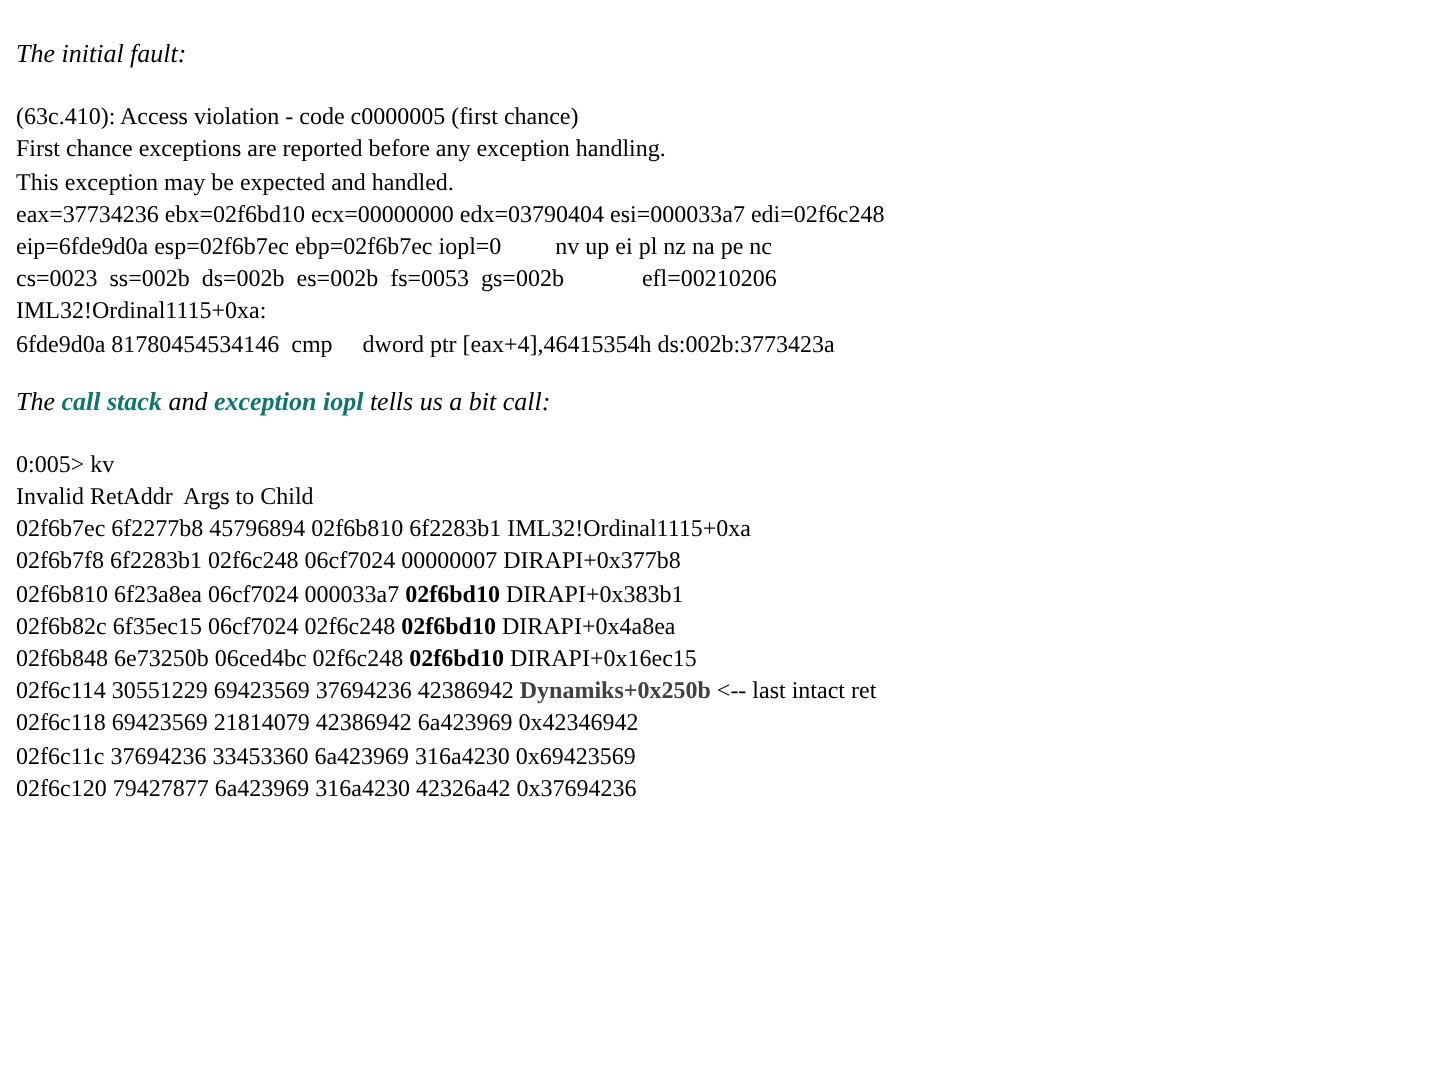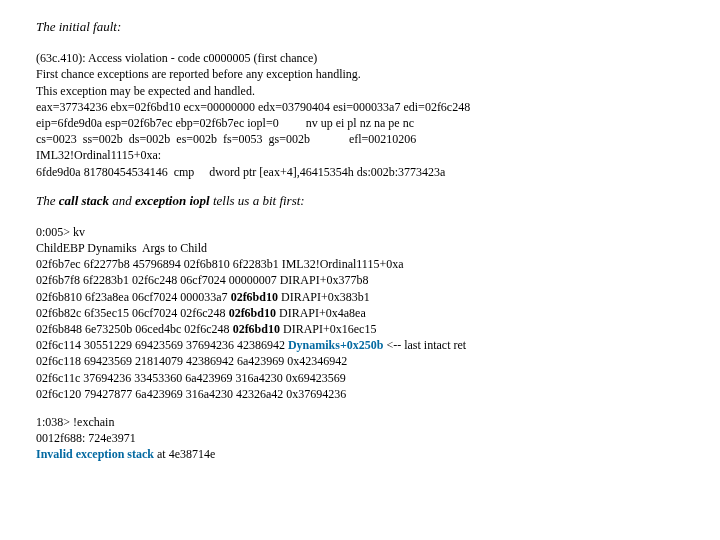--- a/index.html
+++ b/index.html
@@ -6,74 +6,71 @@
     margin: 0;
     padding: 0;
     width: 720px;
     height: 540px;
     background: #ffffff;
     font-family: "Times New Roman", Times, serif;
     font-size: 12px;
     color: #000000;
   }
   .page {
-    padding: 18px 36px;
+    padding: 18px 8px;
   }
   .narr {
     font-style: italic;
     font-size: 13px;
     line-height: 1.4;
     margin-bottom: 14px;
   }
   .narr .bold-red {
     font-style: italic;
     font-weight: bold;
-    color: #000000;
+    color: #0f766e;
   }
   .mono {
     font-family: Liberation Serif, serif;
     font-size: 12px;
     line-height: 1.35;
     white-space: pre;
     margin-bottom: 12px;
   }
   .b { font-weight: bold; }
-  .red-b { color: #0369a1; font-weight: bold; margin-top: 29px; }
+  .red-b { color: #404040; font-weight: bold; margin-top: 29px; }
 </style>
 </head>
 <body>
 
 <div class="page">
 
   <div class="narr">
     <span>The initial fault:</span>
   </div>
 
   <div class="mono"><span>(63c.410): Access violation - code c0000005 (first chance)</span>
 <span>First chance exceptions are reported before any exception handling.</span>
 <span>This exception may be expected and handled.</span>
 <span>eax=37734236 ebx=02f6bd10 ecx=00000000 edx=03790404 esi=000033a7 edi=02f6c248</span>
 <span>eip=6fde9d0a esp=02f6b7ec ebp=02f6b7ec iopl=0         nv up ei pl nz na pe nc</span>
 <span>cs=0023  ss=002b  ds=002b  es=002b  fs=0053  gs=002b             efl=00210206</span>
 <span>IML32!Ordinal1115+0xa:</span>
 <span>6fde9d0a 81780454534146  cmp     dword ptr [eax+4],46415354h ds:002b:3773423a</span></div>
 
   <div class="narr">
-    <span>The </span><span class="bold-red">call stack</span><span> and </span><span class="bold-red">exception iopl</span><span> tells us a bit first:</span>
+    <span>The </span><span class="bold-red">call stack</span><span> and </span><span class="bold-red">exception iopl</span><span> tells us a bit call:</span>
   </div>
 
   <div class="mono"><span>0:005&gt; kv</span>
-<span>ChildEBP Dynamiks  Args to Child</span>
+<span>Invalid RetAddr  Args to Child</span>
 <span>02f6b7ec 6f2277b8 45796894 02f6b810 6f2283b1 </span><span>IML32!Ordinal1115+0xa</span>
 <span>02f6b7f8 6f2283b1 02f6c248 06cf7024 00000007 </span><span>DIRAPI+0x377b8</span>
 <span>02f6b810 6f23a8ea 06cf7024 000033a7 </span><span class="b">02f6bd10</span><span> </span><span>DIRAPI+0x383b1</span>
 <span>02f6b82c 6f35ec15 06cf7024 02f6c248 </span><span class="b">02f6bd10</span><span> </span><span>DIRAPI+0x4a8ea</span>
 <span>02f6b848 6e73250b 06ced4bc 02f6c248 </span><span class="b">02f6bd10</span><span> </span><span>DIRAPI+0x16ec15</span>
 <span>02f6c114 30551229 69423569 37694236 42386942 </span><span class="red-b">Dynamiks+0x250b</span><span> &lt;-- last intact ret</span>
 <span>02f6c118 69423569 21814079 42386942 6a423969 0x42346942</span>
 <span>02f6c11c 37694236 33453360 6a423969 316a4230 0x69423569</span>
 <span>02f6c120 79427877 6a423969 316a4230 42326a42 0x37694236</span></div>
 
-  <div class="mono"><span>1:038&gt; !exchain</span>
-<span>0012f688: 724e3971</span>
-<span class="red-b">Invalid exception stack</span><span> at 4e38714e</span></div>
 
 </div>
 
 </body></html>

